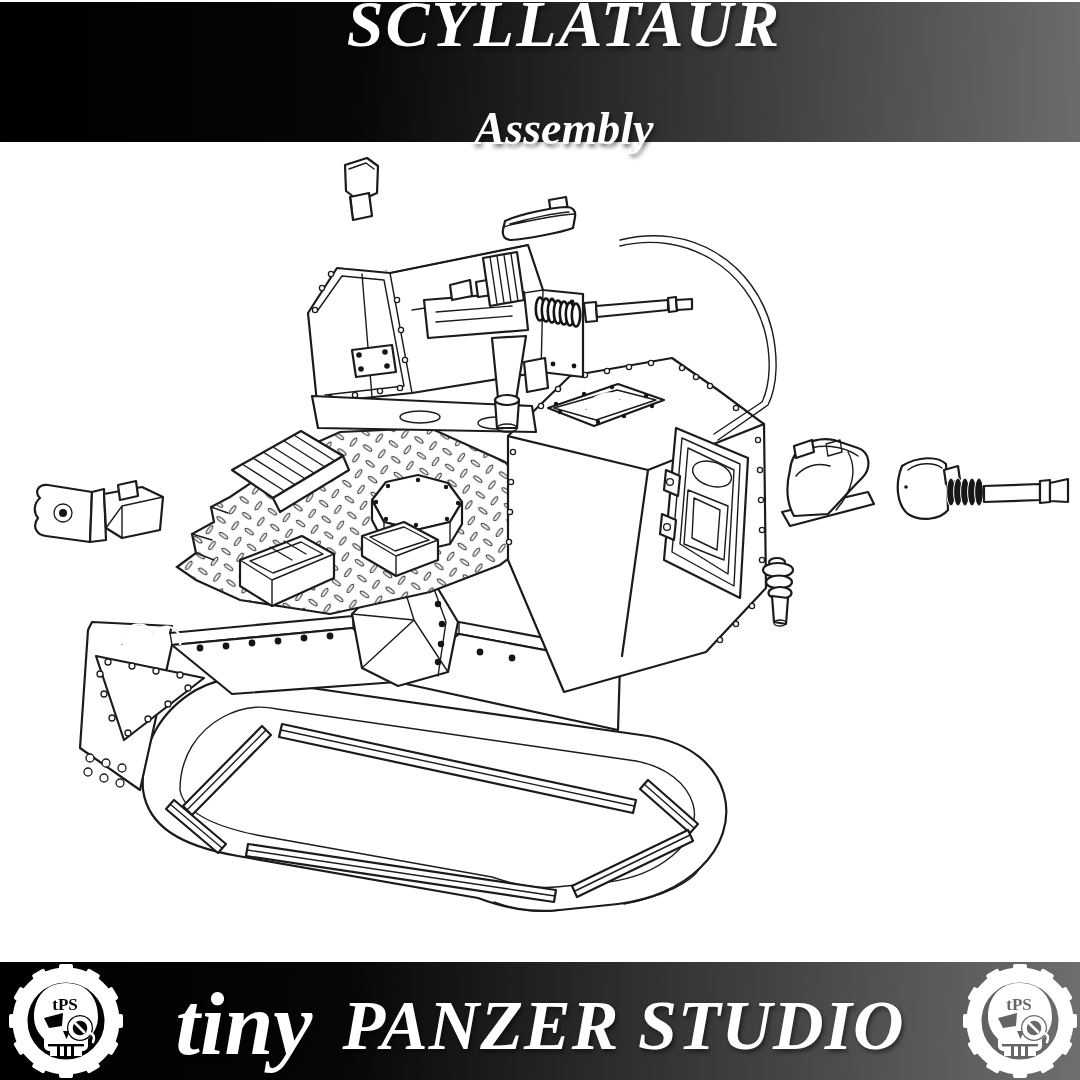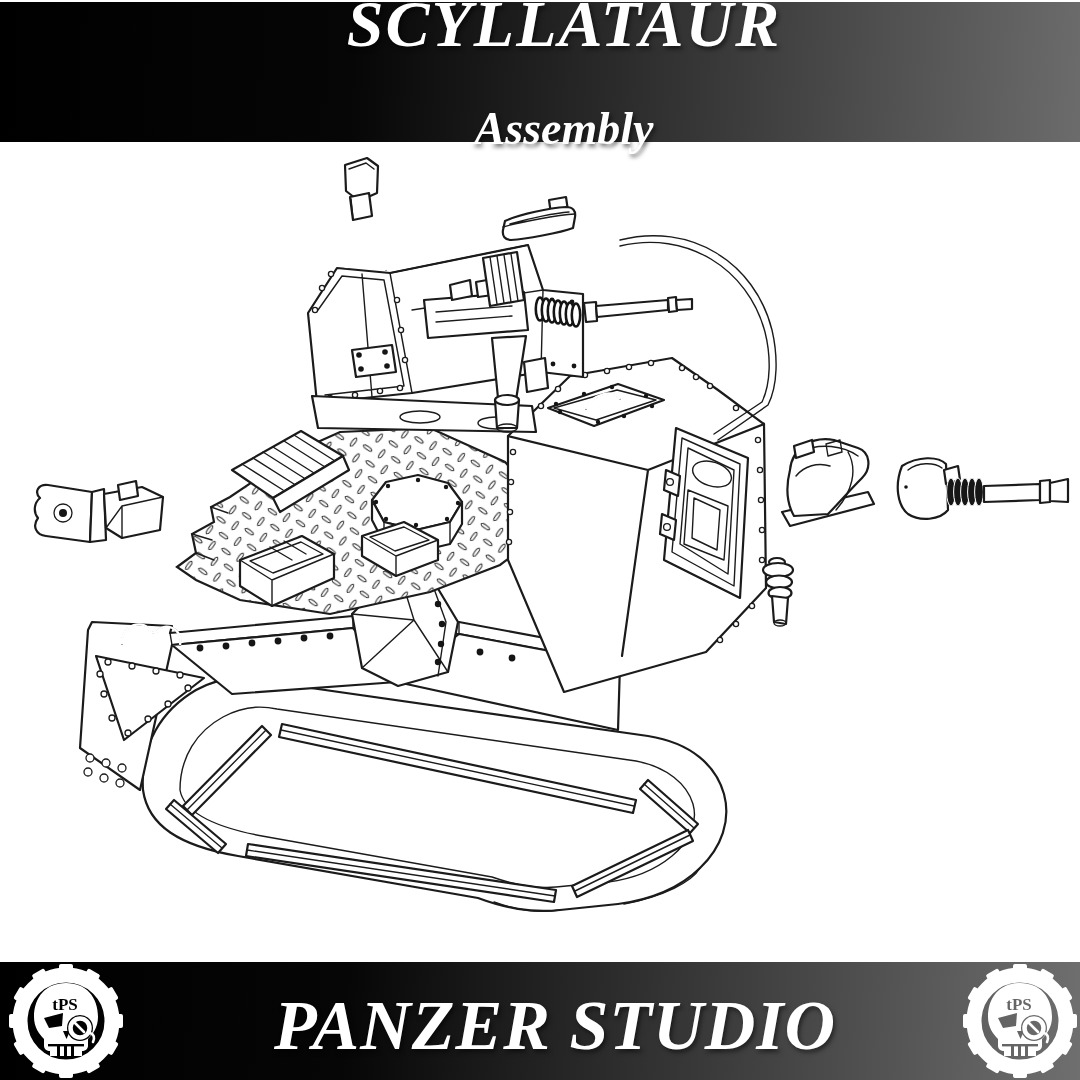--- a/index.html
+++ b/index.html
@@ -310,20 +310,21 @@
   <div class="banner" id="banner-top">
     <div class="title">SCYLLATAUR</div>
     <div class="subtitle">Assembly</div>
   </div>
 
   <div class="banner" id="banner-bottom">
     <svg class="logo" id="logo-left" viewBox="0 0 120 120">
       <use href="#tps-logo"></use>
     </svg>
     <div class="brand-wrap">
+      <span class="brand-prefix">tiny</span>
       <span class="brand-name">PANZER STUDIO</span>
     </div>
     <svg class="logo" id="logo-right" viewBox="0 0 120 120">
       <use href="#tps-logo"></use>
     </svg>
   </div>
 
   <svg width="0" height="0" style="position:absolute" aria-hidden="true">
     <defs>
       <mask id="skull-cut" maskUnits="userSpaceOnUse" x="0" y="0" width="120" height="120">

